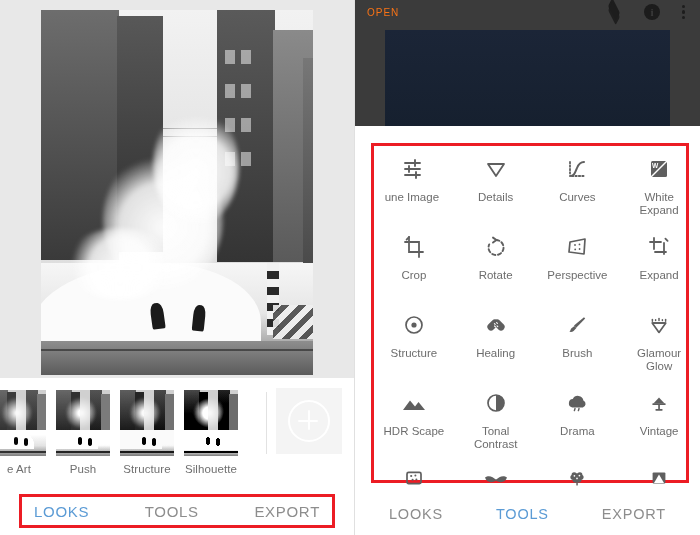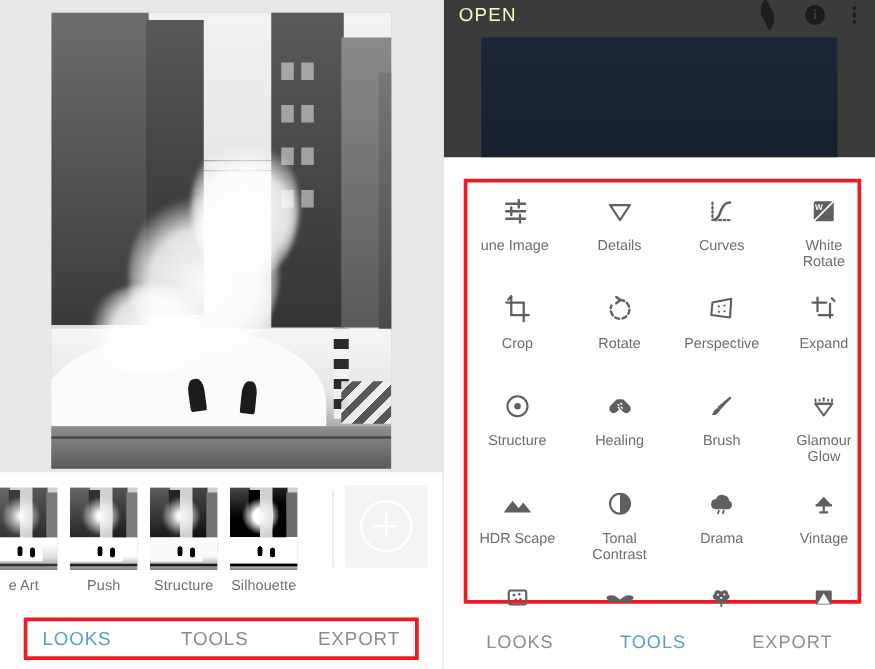--- a/index.html
+++ b/index.html
@@ -162,21 +162,21 @@
   }
   .dim-top{
     position:absolute;left:0;top:0;width:345px;height:126px;
     background:#3b3b3b;
   }
   .top-bar{
     position:absolute;left:0;top:0;width:345px;height:24px;
     display:flex;align-items:center;
   }
   .open-label{
-    margin-left:12px;font-size:15px;letter-spacing:1px;color:#fef9c3;
+    margin-left:12px;font-size:10px;letter-spacing:1px;color:#f97316;
   }
   .top-icons{margin-left:auto;display:flex;align-items:center;gap:22px;margin-right:14px;}
   .ic-layers{width:16px;height:14px;position:relative;cursor:pointer;}
   .ic-layers span{
     position:absolute;left:0;width:16px;height:9px;background:#1d1d1d;
     transform:rotate(45deg) skew(18deg,18deg);border-radius:2px;
   }
   .ic-layers span.a{top:0;}
   .ic-layers span.b{top:4px;opacity:.92;}
   .ic-info{
@@ -439,21 +439,21 @@
             <svg width="24" height="24" viewBox="0 0 24 24">
               <rect x="4" y="4" width="16" height="16" rx="1.5" fill="#5f5f5f"></rect>
               <path d="M4 19 L19 4 L20 4 L20 5 L5 20 L4 20 Z" fill="#ffffff"></path>
               <polygon points="4,4 16,4 4,16" fill="#ffffff" opacity="0"></polygon>
               <text x="8.2" y="11" font-size="6.6" font-family="Liberation Sans, sans-serif" font-weight="bold" fill="#ffffff" text-anchor="middle">W</text>
               <text x="15.4" y="17.6" font-size="6.2" font-family="Liberation Sans, sans-serif" font-weight="bold" fill="#5f5f5f" text-anchor="middle">B</text>
               <path d="M4 20 L20 4 L20 20 Z" fill="#ffffff" opacity="0"></path>
             </svg>
           </div>
           <div class="tlabel">White
-Rotate</div>
+Expand</div>
         </div>
 
         <div class="tool">
           <div class="ticon">
             <svg width="24" height="24" viewBox="0 0 24 24" fill="none" stroke="#5f5f5f" stroke-width="1.8" stroke-linecap="round">
               <path d="M7 2 L7 17 L21 17"></path>
               <path d="M3 7 L17 7 L17 22"></path>
               <path d="M7 2 L4.6 4.6"></path>
             </svg>
           </div>

